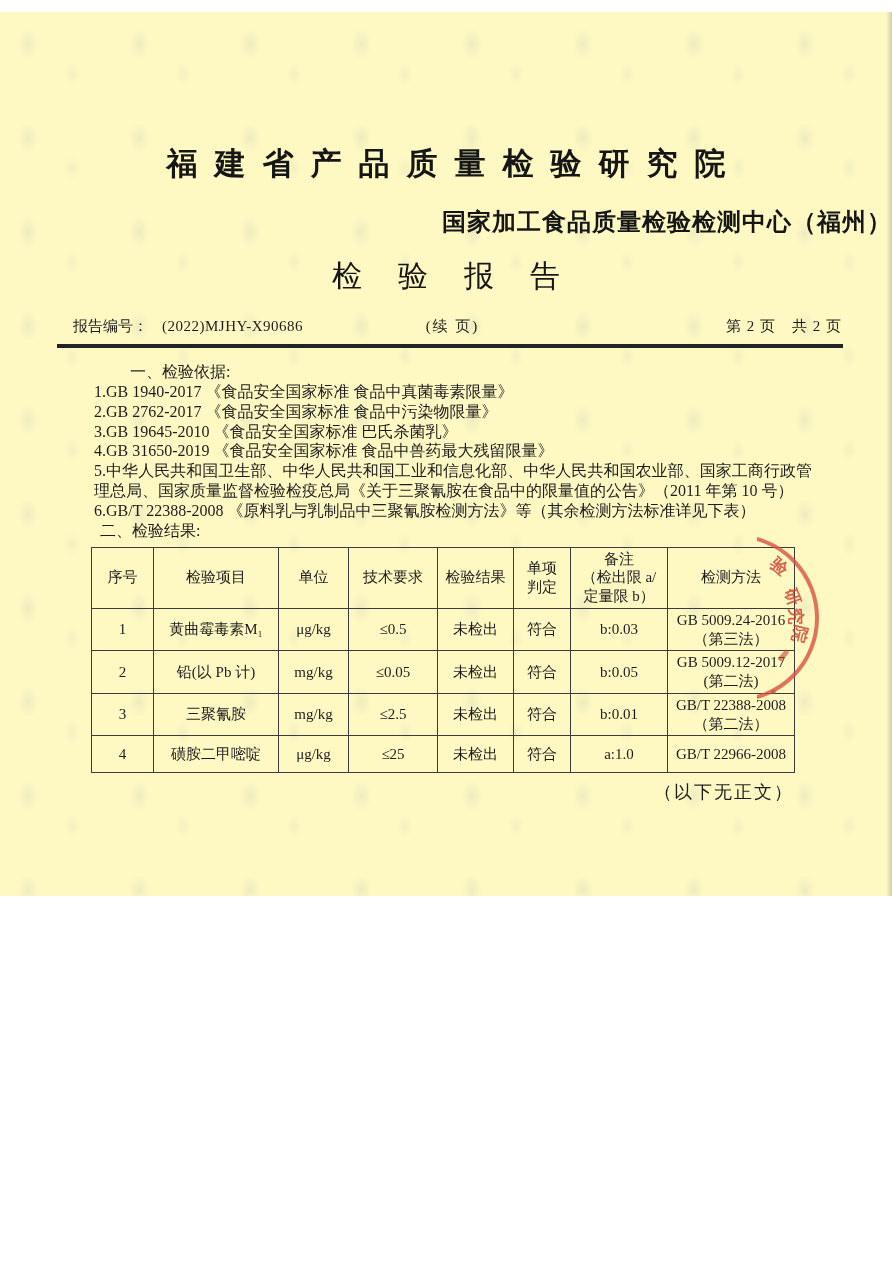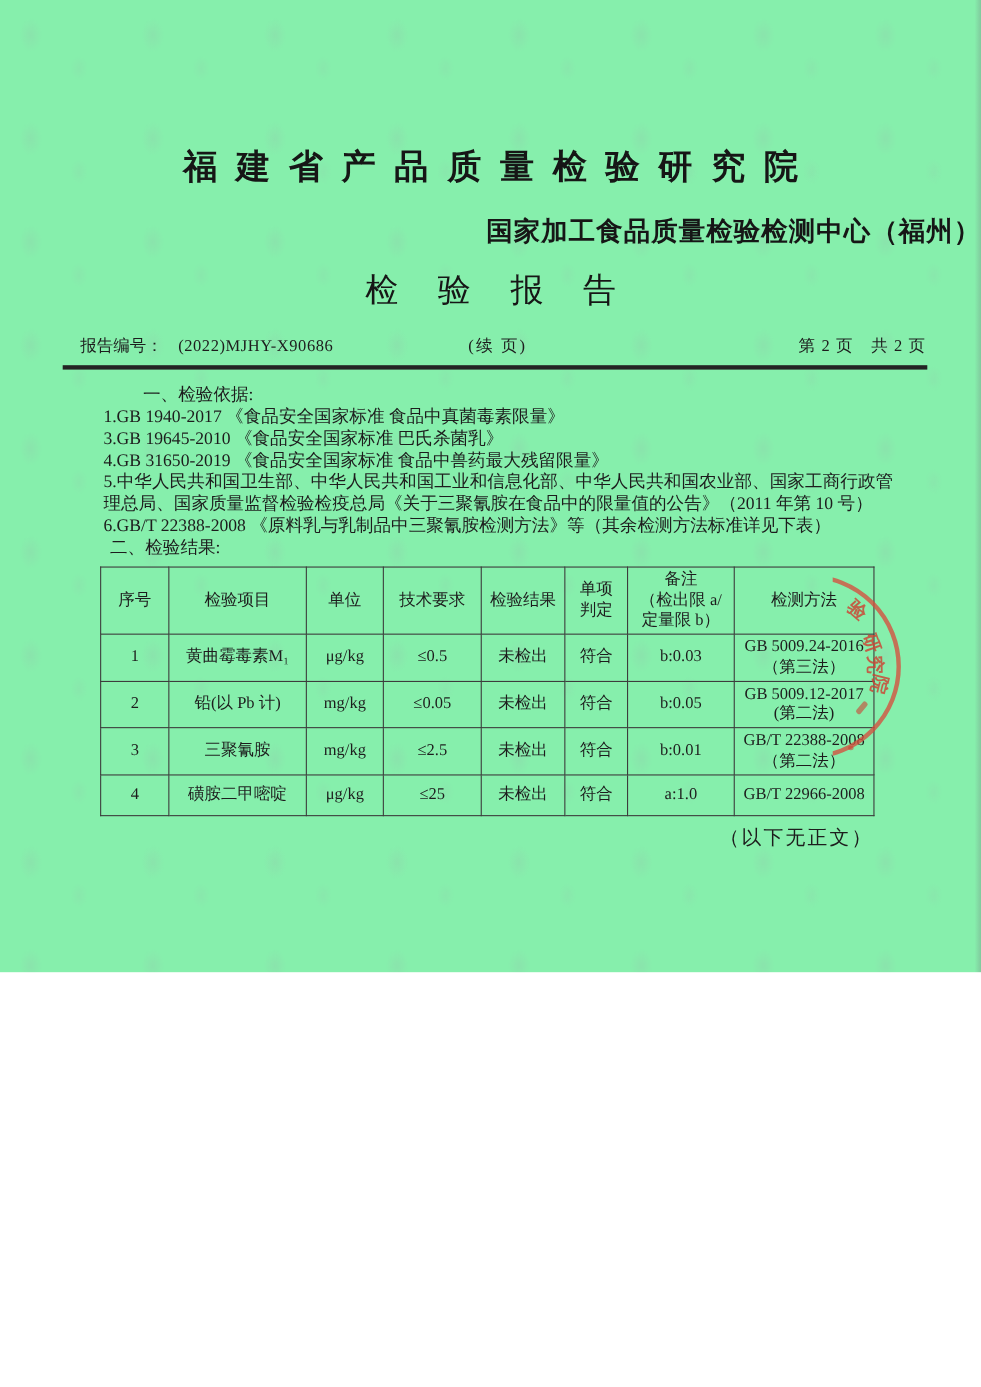--- a/index.html
+++ b/index.html
@@ -1,21 +1,21 @@
 <!DOCTYPE html>
 <html><head>
 <meta charset="utf-8">
 <title>检验报告</title>
 <style>
   html,body{margin:0;padding:0;background:#ffffff;}
   .page{
     position:relative;
     width:892px;height:884px;
-    margin:0 auto;
-    background:#86efac;
+    margin:12px auto;
+    background:#fef9c3;
     font-family:"Liberation Serif","DejaVu Serif",serif;
     color:#1d1d1d;
     overflow:hidden;
   }
   
   .page::before{
     content:"";
     position:absolute;inset:0;
     background-image:
       radial-gradient(ellipse 16px 24px at 28px 32px, rgba(158,170,172,0.16) 0%, rgba(158,170,172,0) 65%),
@@ -145,20 +145,21 @@
         <span>报告编号：</span><span class="val">(2022)MJHY-X90686</span>
       </span>
       <span class="meta-center">(续 页)</span>
       <span class="meta-right">第 2 页　共 2 页</span>
     </div>
     <hr class="header-rule">
 
     <div class="basis-heading">一、检验依据:</div>
     <div class="basis-items">
       <div class="basis-item">1.GB 1940-2017 《食品安全国家标准 食品中真菌毒素限量》</div>
+      <div class="basis-item">2.GB 2762-2017 《食品安全国家标准 食品中污染物限量》</div>
       <div class="basis-item">3.GB 19645-2010 《食品安全国家标准 巴氏杀菌乳》</div>
       <div class="basis-item">4.GB 31650-2019 《食品安全国家标准 食品中兽药最大残留限量》</div>
       <div class="basis-item">5.中华人民共和国卫生部、中华人民共和国工业和信息化部、中华人民共和国农业部、国家工商行政管理总局、国家质量监督检验检疫总局《关于三聚氰胺在食品中的限量值的公告》（2011 年第 10 号）</div>
       <div class="basis-item">6.GB/T 22388-2008 《原料乳与乳制品中三聚氰胺检测方法》等（其余检测方法标准详见下表）</div>
     </div>
 
     <div class="results-heading">二、检验结果:</div>
 
     <table class="results">
       <colgroup>

